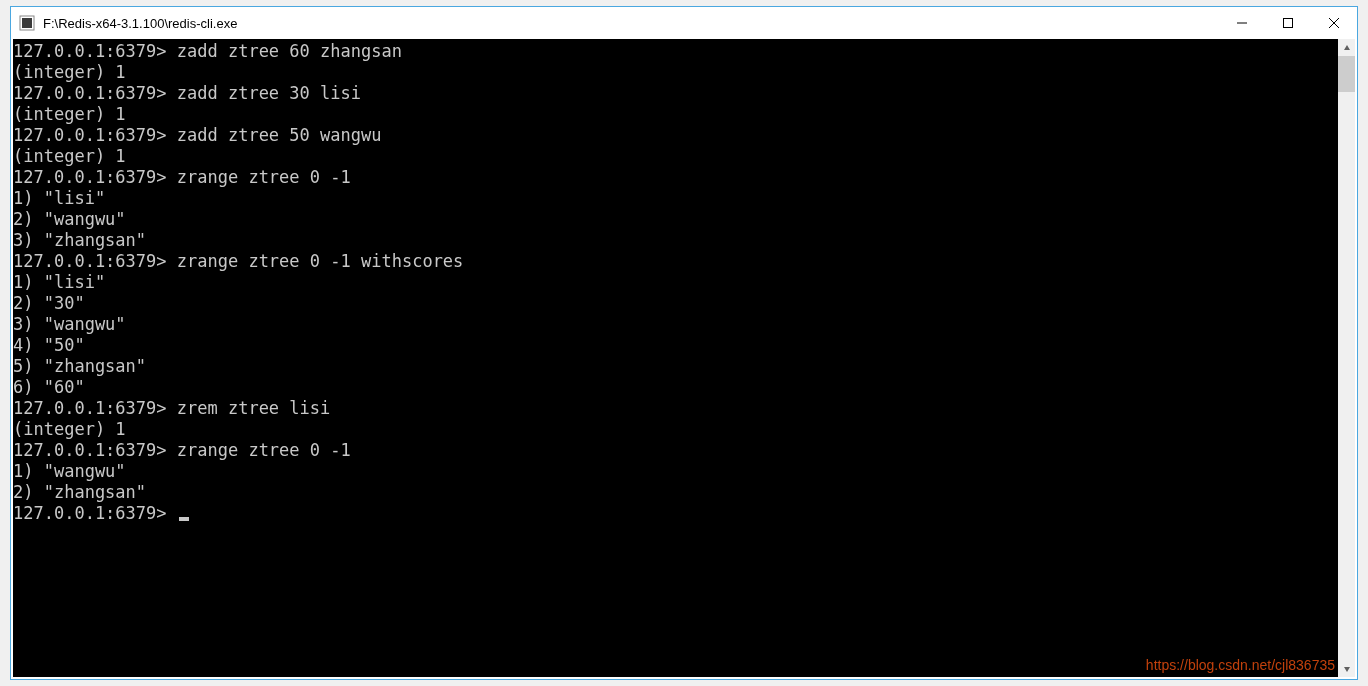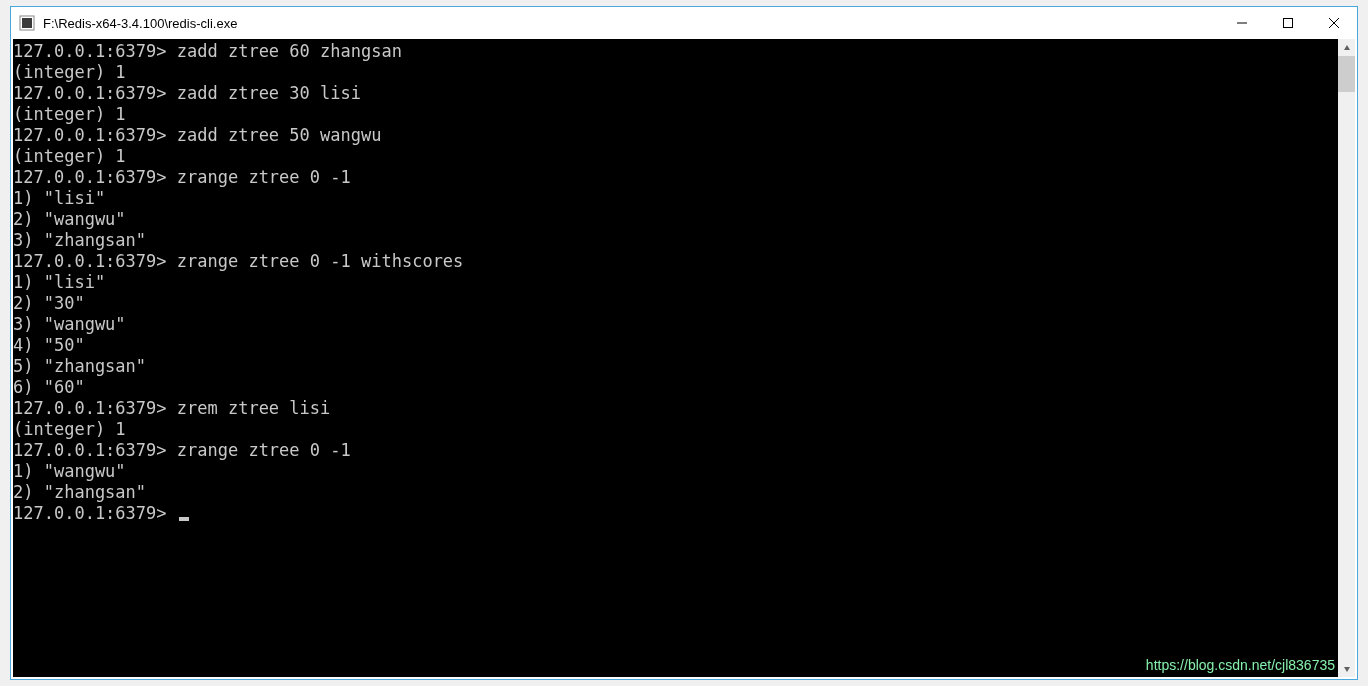--- a/index.html
+++ b/index.html
@@ -105,38 +105,38 @@
       top: 0;
       left: 0;
       right: 0;
       height: 36px;
       background: #cdcdcd;
     }
     .watermark {
       position: absolute;
       bottom: 4px;
       right: 20px;
-      color: #86efac;
+      color: #c2410c;
       font-size: 14px;
       font-family: Arial, sans-serif;
       pointer-events: none;
     }
   </style>
 </head>
 <body>
 
 <div class="window">
   <div class="titlebar">
     <span class="app-icon">
       <svg viewBox="0 0 16 16">
         <rect x="1" y="1" width="14" height="14" fill="none" stroke="#888" stroke-width="1"></rect>
         <rect x="3" y="3" width="10" height="10" fill="#3a3a3a"></rect>
       </svg>
     </span>
-    <span class="title-text">F:\Redis-x64-3.4.100\redis-cli.exe</span>
+    <span class="title-text">F:\Redis-x64-3.1.100\redis-cli.exe</span>
     <div class="win-controls">
       <div class="win-btn">
         <svg viewBox="0 0 10 10">
             <line x1="0" y1="5" x2="10" y2="5" stroke="#000" stroke-width="1"></line>
           </svg>
       </div>
       <div class="win-btn">
         <svg viewBox="0 0 10 10">
             <rect x="0.5" y="0.5" width="9" height="9" fill="none" stroke="#000" stroke-width="1"></rect>
           </svg>

